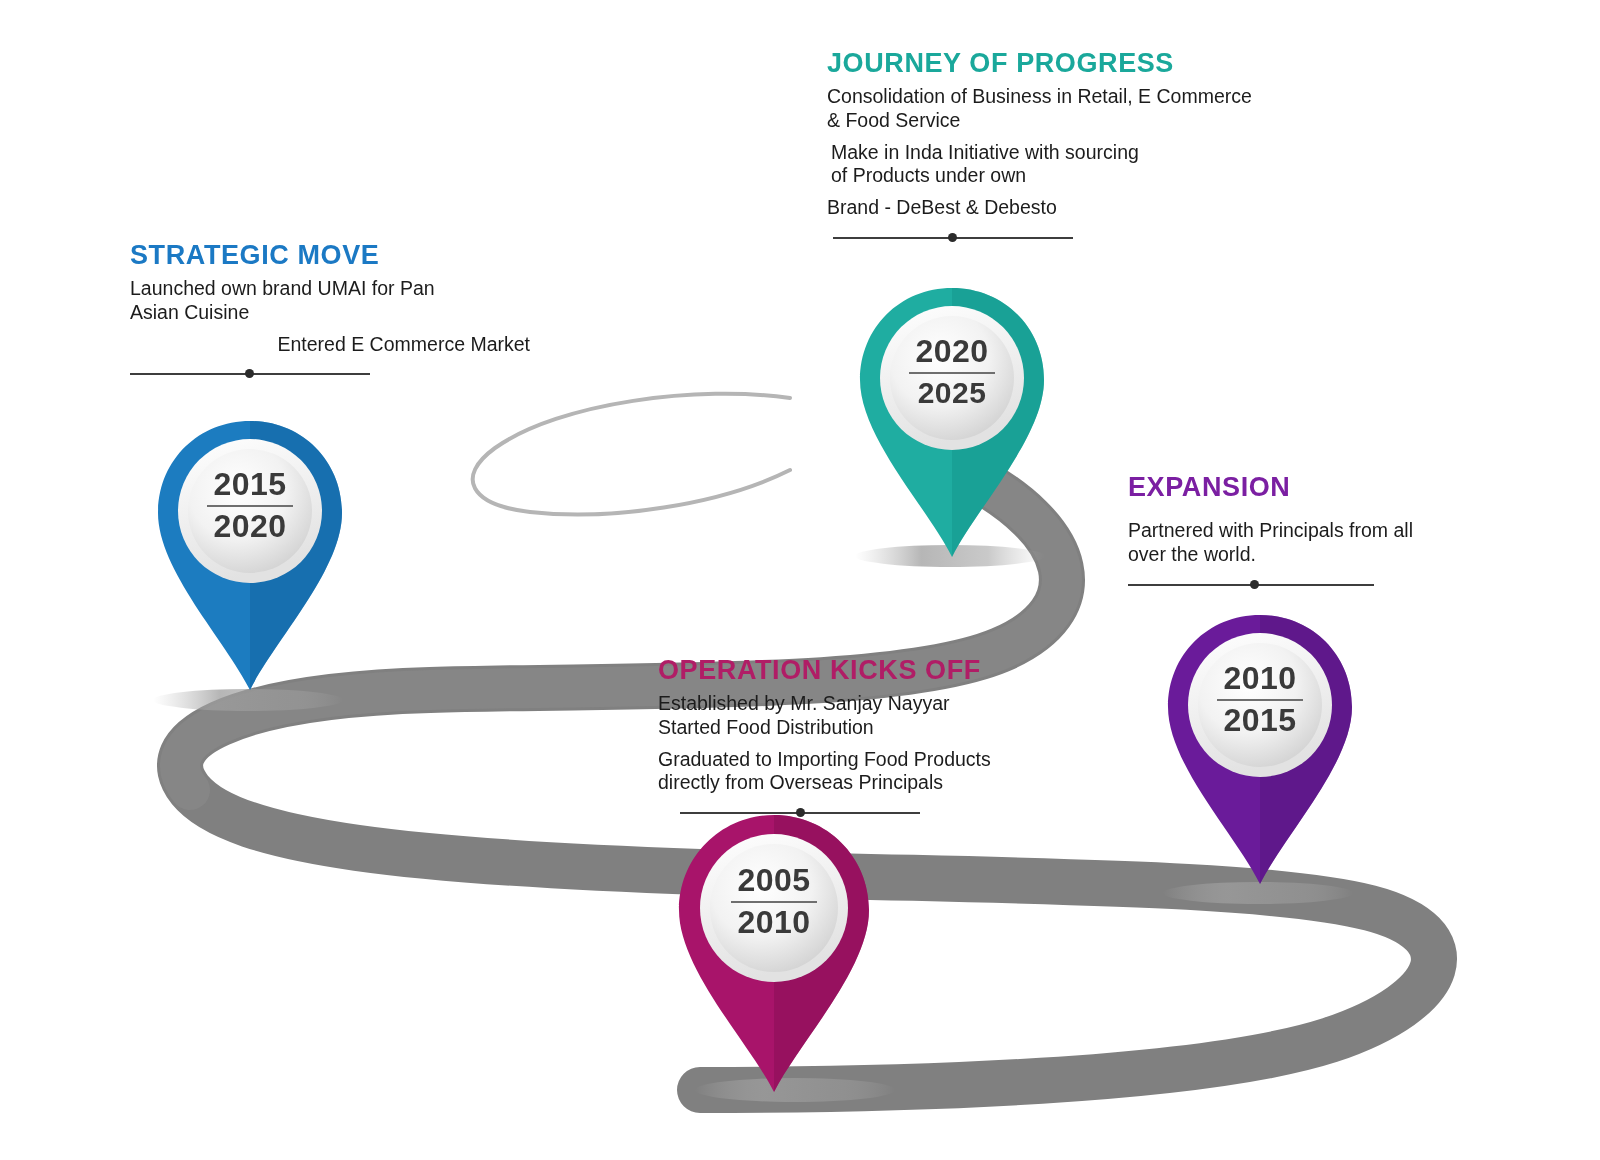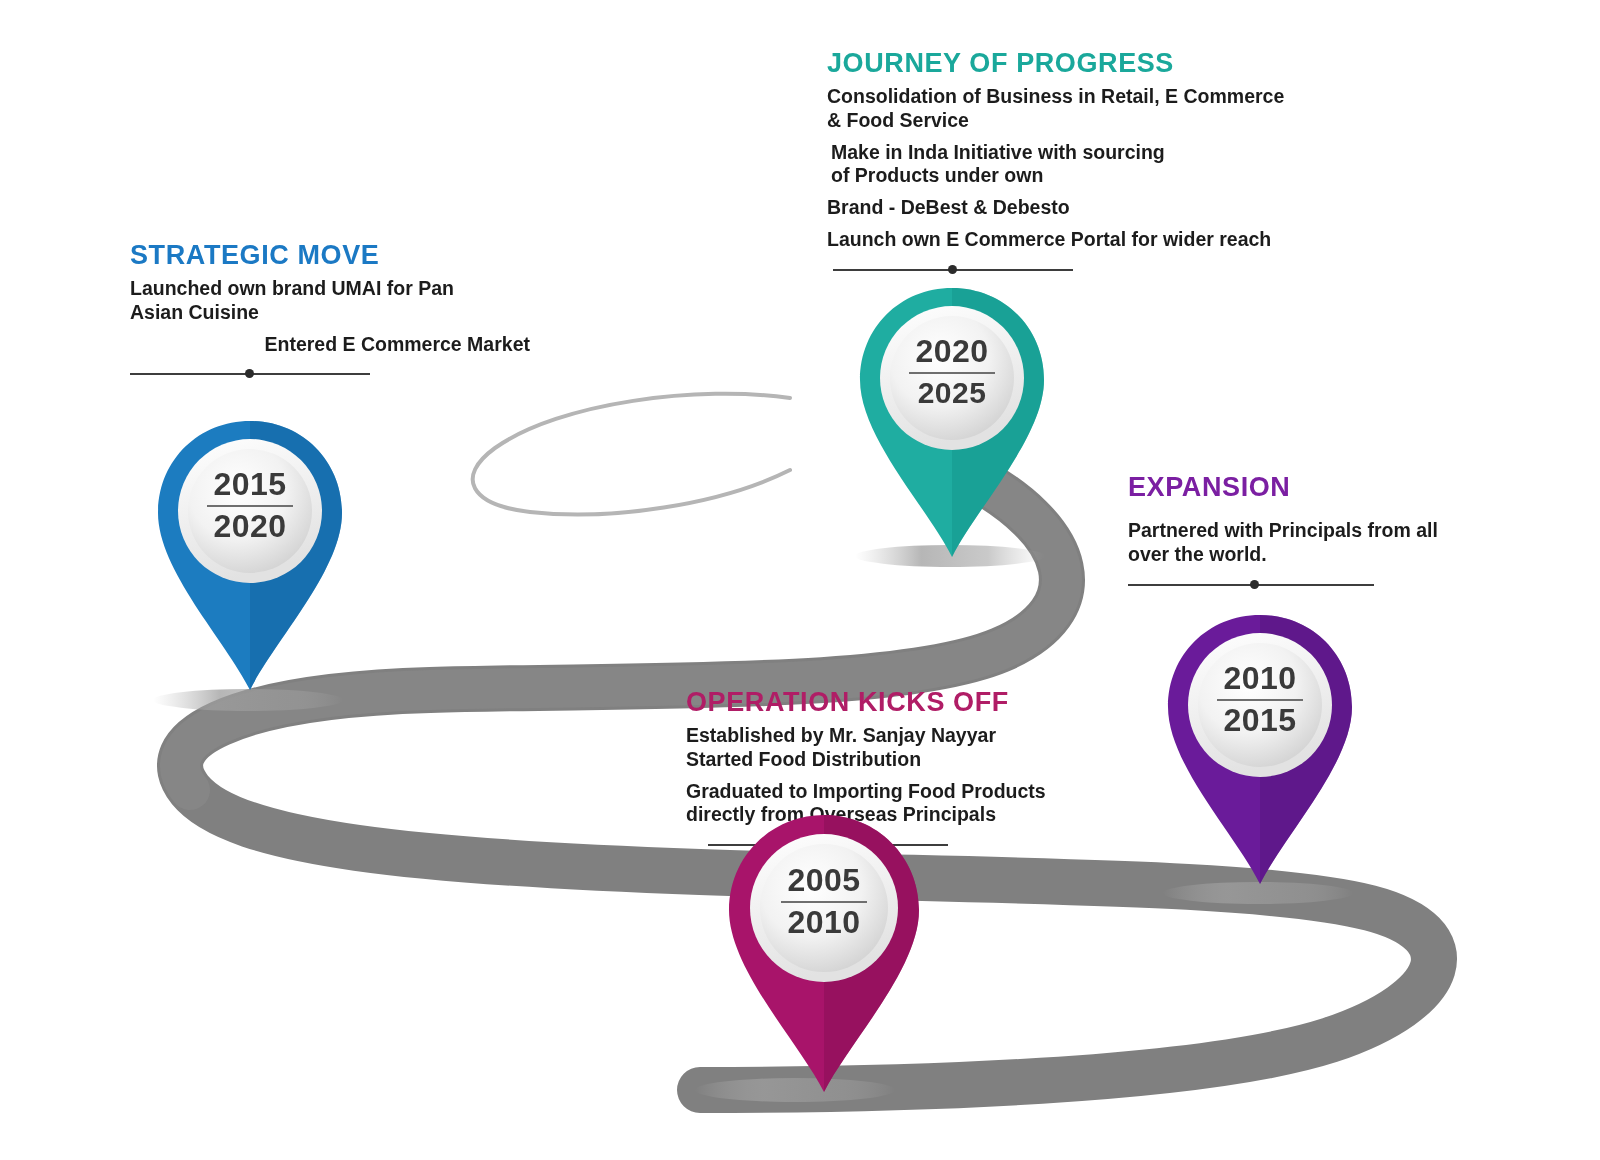--- a/index.html
+++ b/index.html
@@ -55,21 +55,21 @@
   }
   .block h3 {
     margin: 0 0 6px 0;
     font-size: 27px;
     font-weight: bold;
     letter-spacing: 0.6px;
   }
   .block p {
     margin: 0 0 8px 0;
     font-size: 19.5px;
-    font-weight: bold;
+    font-weight: normal;
     color: #1c1c1c;
     line-height: 1.22;
   }
   .block p:last-of-type {
     margin-bottom: 0;
   }
   .connector {
     position: relative;
     height: 16px;
     margin-top: 10px;
@@ -164,21 +164,20 @@
   </div>
 
   <div class="milestone">
     <div class="block" style="left:827px; top:48px; width:560px;">
       <h3 style="color:#1aa89b;">JOURNEY OF PROGRESS</h3>
       <p style="white-space:pre-line;">Consolidation of Business in Retail, E Commerce
 &amp; Food Service</p>
       <p style="white-space:pre-line; padding-left:4px;">Make in Inda Initiative with sourcing
 of Products under own</p>
       <p style="white-space:pre-line;">Brand  - DeBest &amp; Debesto</p>
-      <p style="white-space:pre-line;">Launch own E Commerce Portal for wider reach</p>
       <div class="connector">
         <div class="line" style="width:240px; left:6px;"></div>
         <div class="dot" style="left:121px;"></div>
       </div>
     </div>
 
     <div class="pin-wrap" style="left:857px; top:285px; width:190px; height:275px;">
       <svg class="pin-svg" width="190" height="275" viewBox="0 0 190 275">
         <path d="M95 3 C43 3 3 43 3 95 C3 152 70 222 95 272 C120 222 187 152 187 95 C187 43 147 3 95 3 Z" fill="#1fada1"></path>
         <path d="M95 3 C147 3 187 43 187 95 C187 152 120 222 95 272 Z" fill="#13968c" opacity="0.5"></path>
@@ -213,33 +212,33 @@
       </svg>
       <div class="pin-label" style="top:50px;">
         <div class="year-top" style="font-size:32px;">2010</div>
         <div class="year-rule" style="width:86px;"></div>
         <div class="year-bottom" style="font-size:32px;">2015</div>
       </div>
     </div>
   </div>
 
   <div class="milestone">
-    <div class="block" style="left:686px; top:655px; width:420px;margin-top:32px;">
+    <div class="block" style="left:658px; top:655px; width:420px;">
       <h3 style="color:#b01d66;">OPERATION KICKS OFF</h3>
       <p style="white-space:pre-line;">Established by Mr. Sanjay Nayyar
 Started Food Distribution</p>
       <p style="white-space:pre-line;">Graduated to Importing Food Products
  directly from Overseas Principals</p>
       <div class="connector">
         <div class="line" style="width:240px; left:22px;"></div>
         <div class="dot" style="left:138px;"></div>
       </div>
     </div>
 
-    <div class="pin-wrap" style="left:726px; top:812px; width:196px; height:283px;">
+    <div class="pin-wrap" style="left:676px; top:812px; width:196px; height:283px;">
       <svg class="pin-svg" width="196" height="283" viewBox="0 0 196 283">
         <path d="M98 3 C45 3 3 45 3 98 C3 157 72 229 98 280 C124 229 193 157 193 98 C193 45 151 3 98 3 Z" fill="#a8146a"></path>
         <path d="M98 3 C151 3 193 45 193 98 C193 157 124 229 98 280 Z" fill="#880f55" opacity="0.55"></path>
         <circle cx="98" cy="96" r="74" fill="url(#ringGrad)"></circle>
         <circle cx="98" cy="96" r="64" fill="url(#pinInner)"></circle>
       </svg>
       <div class="pin-label" style="top:52px;">
         <div class="year-top" style="font-size:32px;">2005</div>
         <div class="year-rule" style="width:86px;"></div>
         <div class="year-bottom" style="font-size:32px;">2010</div>

